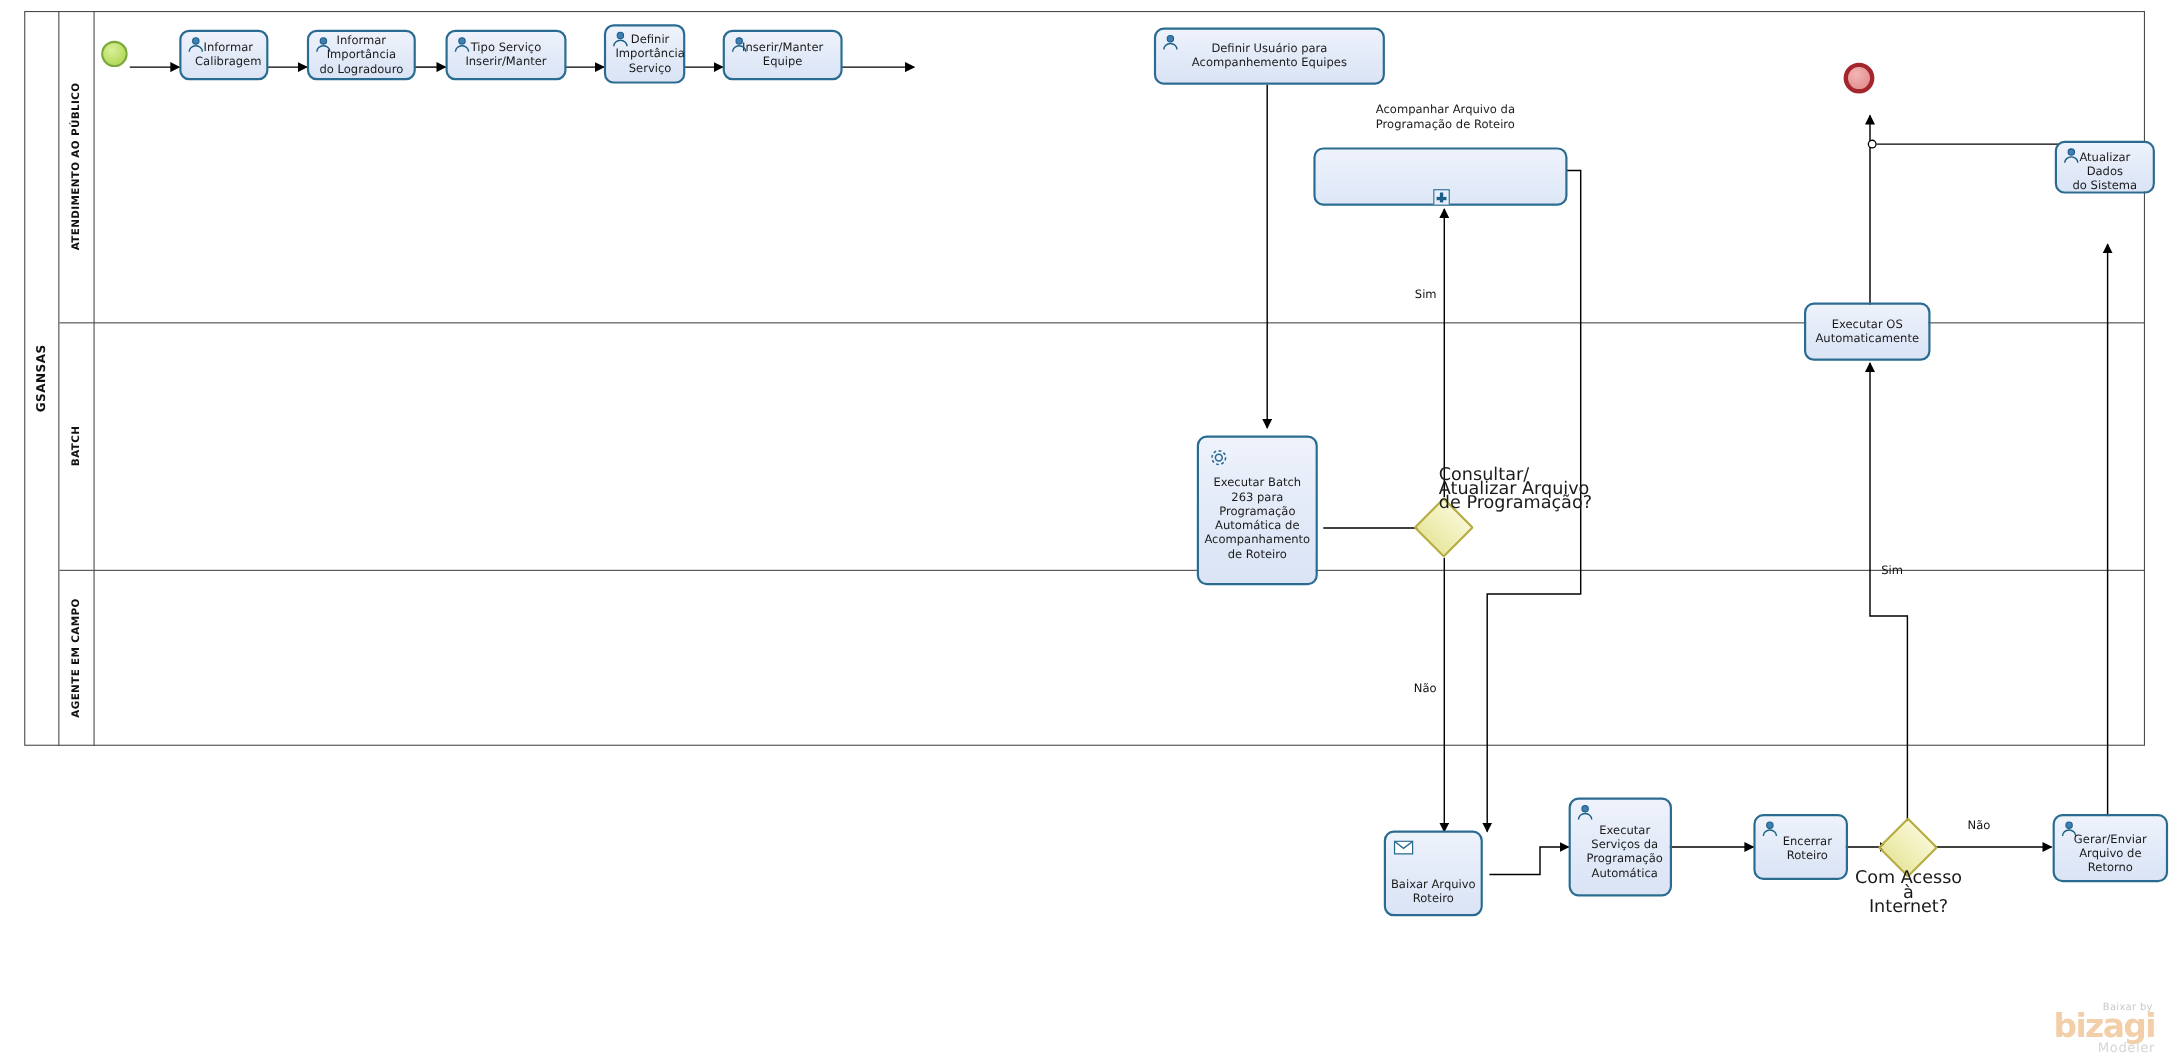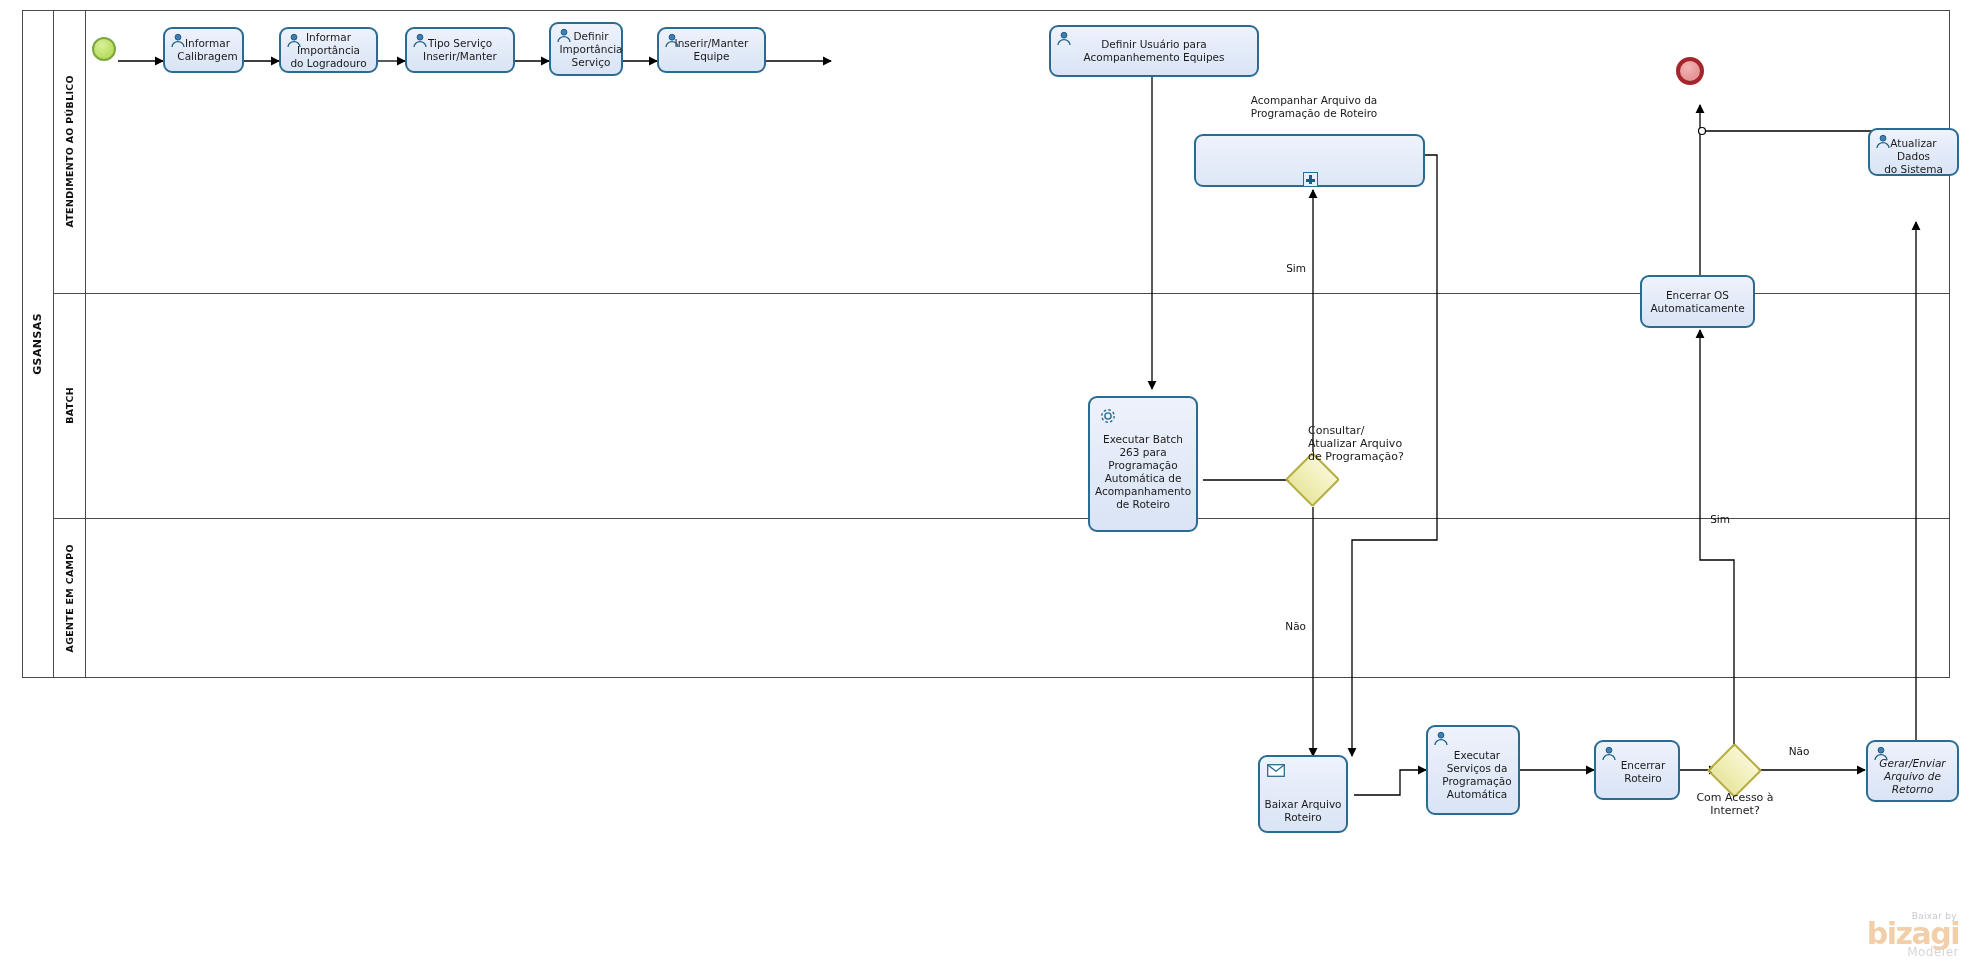--- a/index.html
+++ b/index.html
@@ -151,21 +151,21 @@
   .gateway {
     position: absolute;
     box-sizing: border-box;
     background: linear-gradient(180deg, #f7f6d2 0%, #efeeb4 60%, #e8e6a0 100%);
     border: 2px solid #b5ad3e;
     transform: rotate(45deg);
     border-radius: 2px;
   }
   .gw-caption {
     position: absolute;
-    font-size: 11px;
+    font-size: 16px;
     line-height: 13px;
     color: #1a1a1a;
     text-align: center;
     white-space: pre-line;
   }
 
   
   .flow-label {
     position: absolute;
     font-size: 10.5px;
@@ -337,21 +337,21 @@
       <svg viewBox="0 0 16 15" width="16" height="15">
         <circle cx="8" cy="4.2" r="2.9" fill="#3f7fb5" stroke="#1c5f86" stroke-width="1"></circle>
         <path d="M2 14 a6 5.4 0 0 1 12 0" fill="none" stroke="#1c5f86" stroke-width="1.3"></path>
       </svg>
     </span>
     <span class="tlabel" style="white-space:pre-line;">Definir Usuário para
 Acompanhemento Equipes</span>
   </div>
 
   <div class="task" style="left:1640px; top:275px; width:115px; height:53px;">
-    <span class="tlabel" style="white-space:pre-line;">Encerrar OS
+    <span class="tlabel" style="white-space:pre-line;">Executar OS
 Automaticamente</span>
   </div>
 
   <div class="task" style="left:1868px; top:128px; width:91px; height:48px;">
     <span class="task-icon">
       <svg viewBox="0 0 16 15" width="16" height="15">
         <circle cx="8" cy="4.2" r="2.9" fill="#3f7fb5" stroke="#1c5f86" stroke-width="1"></circle>
         <path d="M2 14 a6 5.4 0 0 1 12 0" fill="none" stroke="#1c5f86" stroke-width="1.3"></path>
       </svg>
     </span>
@@ -419,21 +419,21 @@
       </svg>
     </span>
     <span class="tlabel" style="white-space:pre-line; margin-left:12px; margin-top:4px;">Encerrar
 Roteiro</span>
   </div>
 
   <div class="gateway" style="left:1715px; top:751px; width:39px; height:39px;"></div>
   <div class="gw-caption" style="left:1681px; top:791px; width:108px;">Com Acesso à
 Internet?</div>
 
-  <div class="task" style="left:1866px; top:740px; width:93px; height:62px;font-style:italic;">
+  <div class="task" style="left:1866px; top:740px; width:105px; height:62px;">
     <span class="task-icon">
       <svg viewBox="0 0 16 15" width="16" height="15">
         <circle cx="8" cy="4.2" r="2.9" fill="#3f7fb5" stroke="#1c5f86" stroke-width="1"></circle>
         <path d="M2 14 a6 5.4 0 0 1 12 0" fill="none" stroke="#1c5f86" stroke-width="1.3"></path>
       </svg>
     </span>
     <span class="tlabel" style="white-space:pre-line; margin-top:10px;">Gerar/Enviar
 Arquivo de
 Retorno</span>
   </div>

